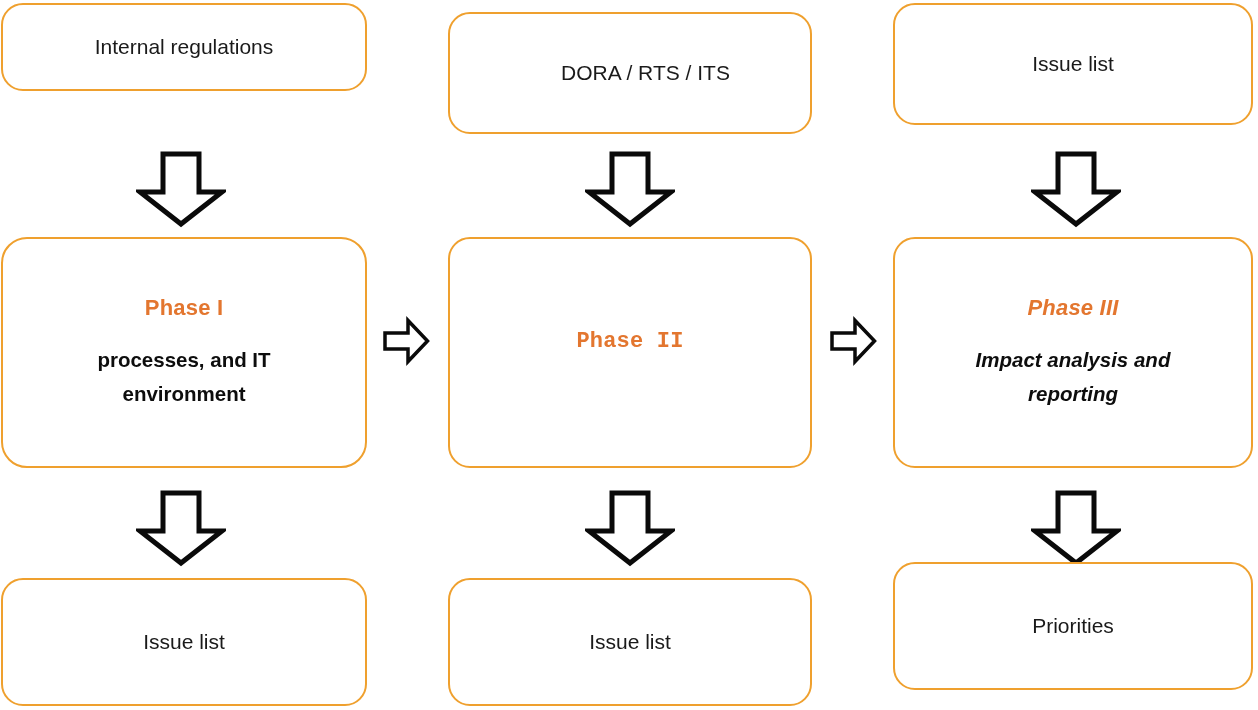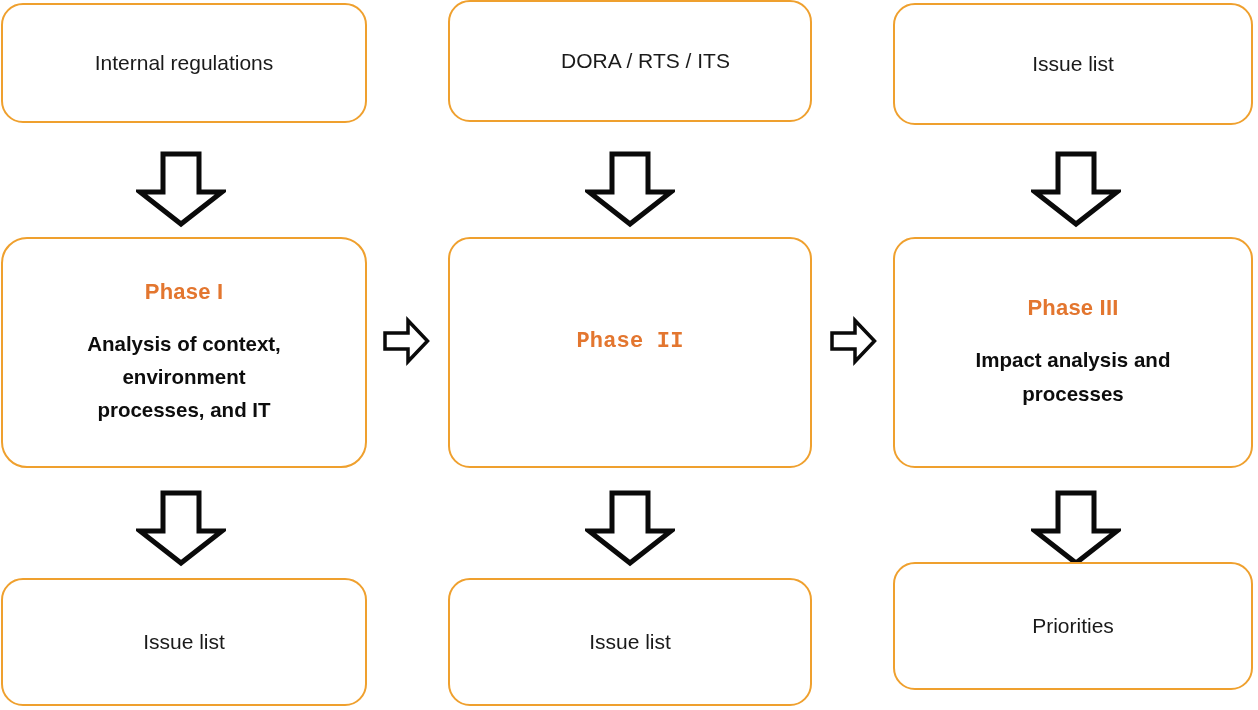--- a/index.html
+++ b/index.html
@@ -86,25 +86,25 @@
   }
   .arrow-h svg polygon {
     stroke-width: 7;
   }
 </style>
 </head>
 <body>
 
 <div id="canvas">
 
-  <div class="box io-box" style="left:1px; top:3px; width:366px; height:120px;text-align:center;">
+  <div class="box io-box" style="left:1px; top:3px; width:366px; height:88px;text-align:center;">
     <span class="line">Internal regulations</span>
   </div>
 
-  <div class="box io-box" style="left:448px; top:0; width:364px; height:122px;padding-left:31px;">
+  <div class="box io-box" style="left:448px; top:12px; width:364px; height:122px;padding-left:31px;">
     <span class="line">DORA / RTS / ITS</span>
   </div>
 
   <div class="box io-box" style="left:893px; top:3px; width:360px; height:122px;">
     <span class="line">Issue list</span>
   </div>
 
   <div class="arrow arrow-down" style="left:136px; top:150px; width:90px; height:78px;">
     <svg viewBox="0 0 90 78" preserveAspectRatio="none">
       <polygon points="27,4 63,4 63,42 86,42 45,74 4,42 27,42"></polygon>
@@ -119,37 +119,36 @@
 
   <div class="arrow arrow-down" style="left:1031px; top:150px; width:90px; height:78px;">
     <svg viewBox="0 0 90 78" preserveAspectRatio="none">
       <polygon points="27,4 63,4 63,42 86,42 45,74 4,42 27,42"></polygon>
     </svg>
   </div>
 
   <div class="box phase-box" style="left:1px; top:237px; width:366px; height:231px;border-radius:26px;">
     <div class="phase-title">Phase I</div>
     <div class="phase-body">
-      <span class="line">Analysis of context,</span>
+      <span class="line">processes, and IT</span>
       <span class="line">environment</span>
-      <span class="line">processes, and IT</span>
     </div>
   </div>
 
   <div class="box phase-box" style="left:448px; top:237px; width:364px; height:231px;font-family:Liberation Mono, monospace;">
     <div class="phase-title">Phase II</div>
     <div class="phase-body">
     </div>
   </div>
 
-  <div class="box phase-box" style="left:893px; top:237px; width:360px; height:231px;">
+  <div class="box phase-box" style="left:893px; top:237px; width:360px; height:231px;font-style:italic;">
     <div class="phase-title">Phase III</div>
     <div class="phase-body">
       <span class="line">Impact analysis and</span>
-      <span class="line">processes</span>
+      <span class="line">reporting</span>
     </div>
   </div>
 
   <div class="arrow arrow-h" style="left:382px; top:316px; width:48px; height:50px;">
     <svg viewBox="0 0 96 100" preserveAspectRatio="none">
       <polygon points="6,34 52,34 52,9 91,50 52,91 52,66 6,66"></polygon>
     </svg>
   </div>
 
   <div class="arrow arrow-h" style="left:829px; top:316px; width:48px; height:50px;">

